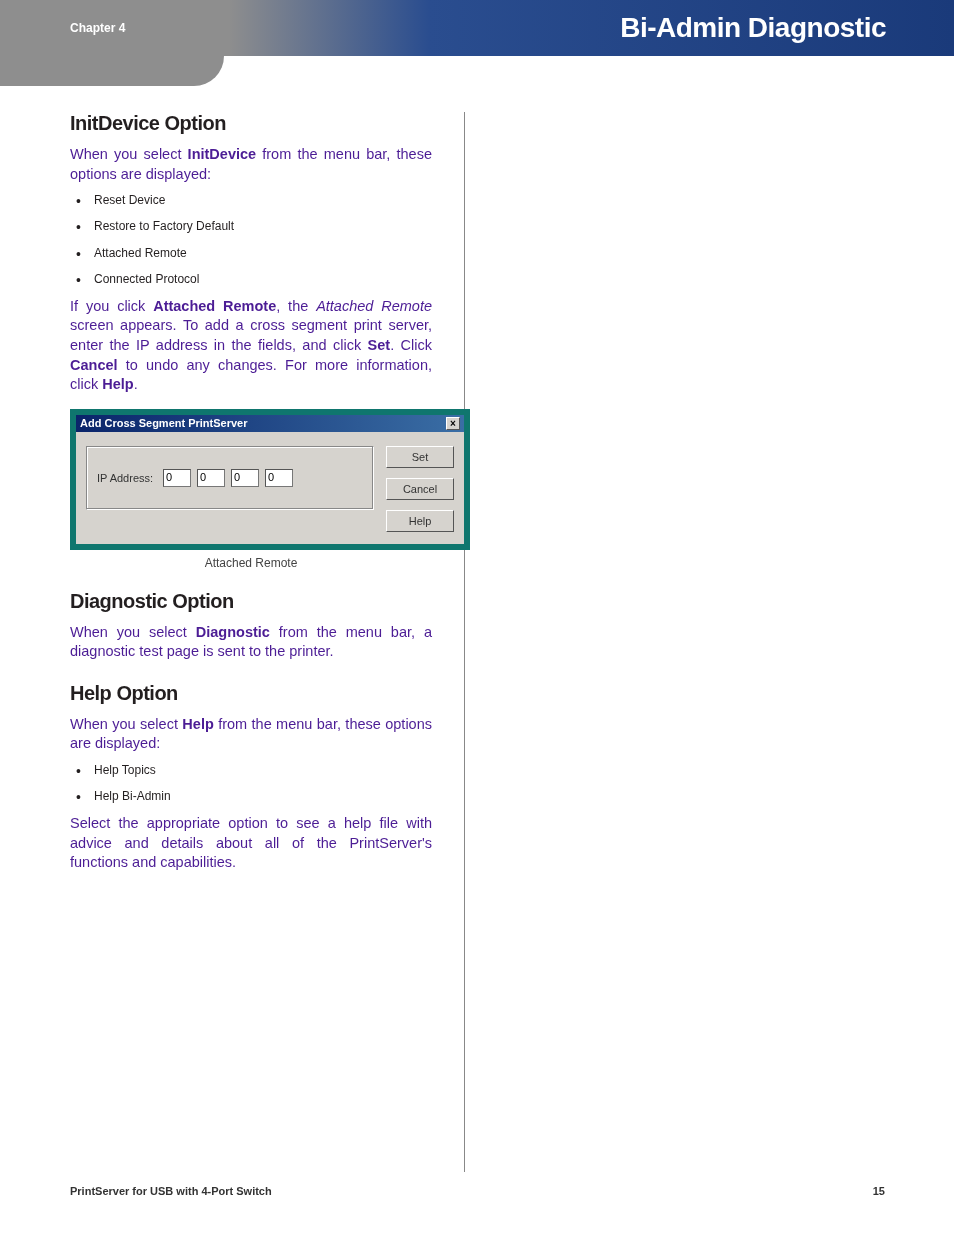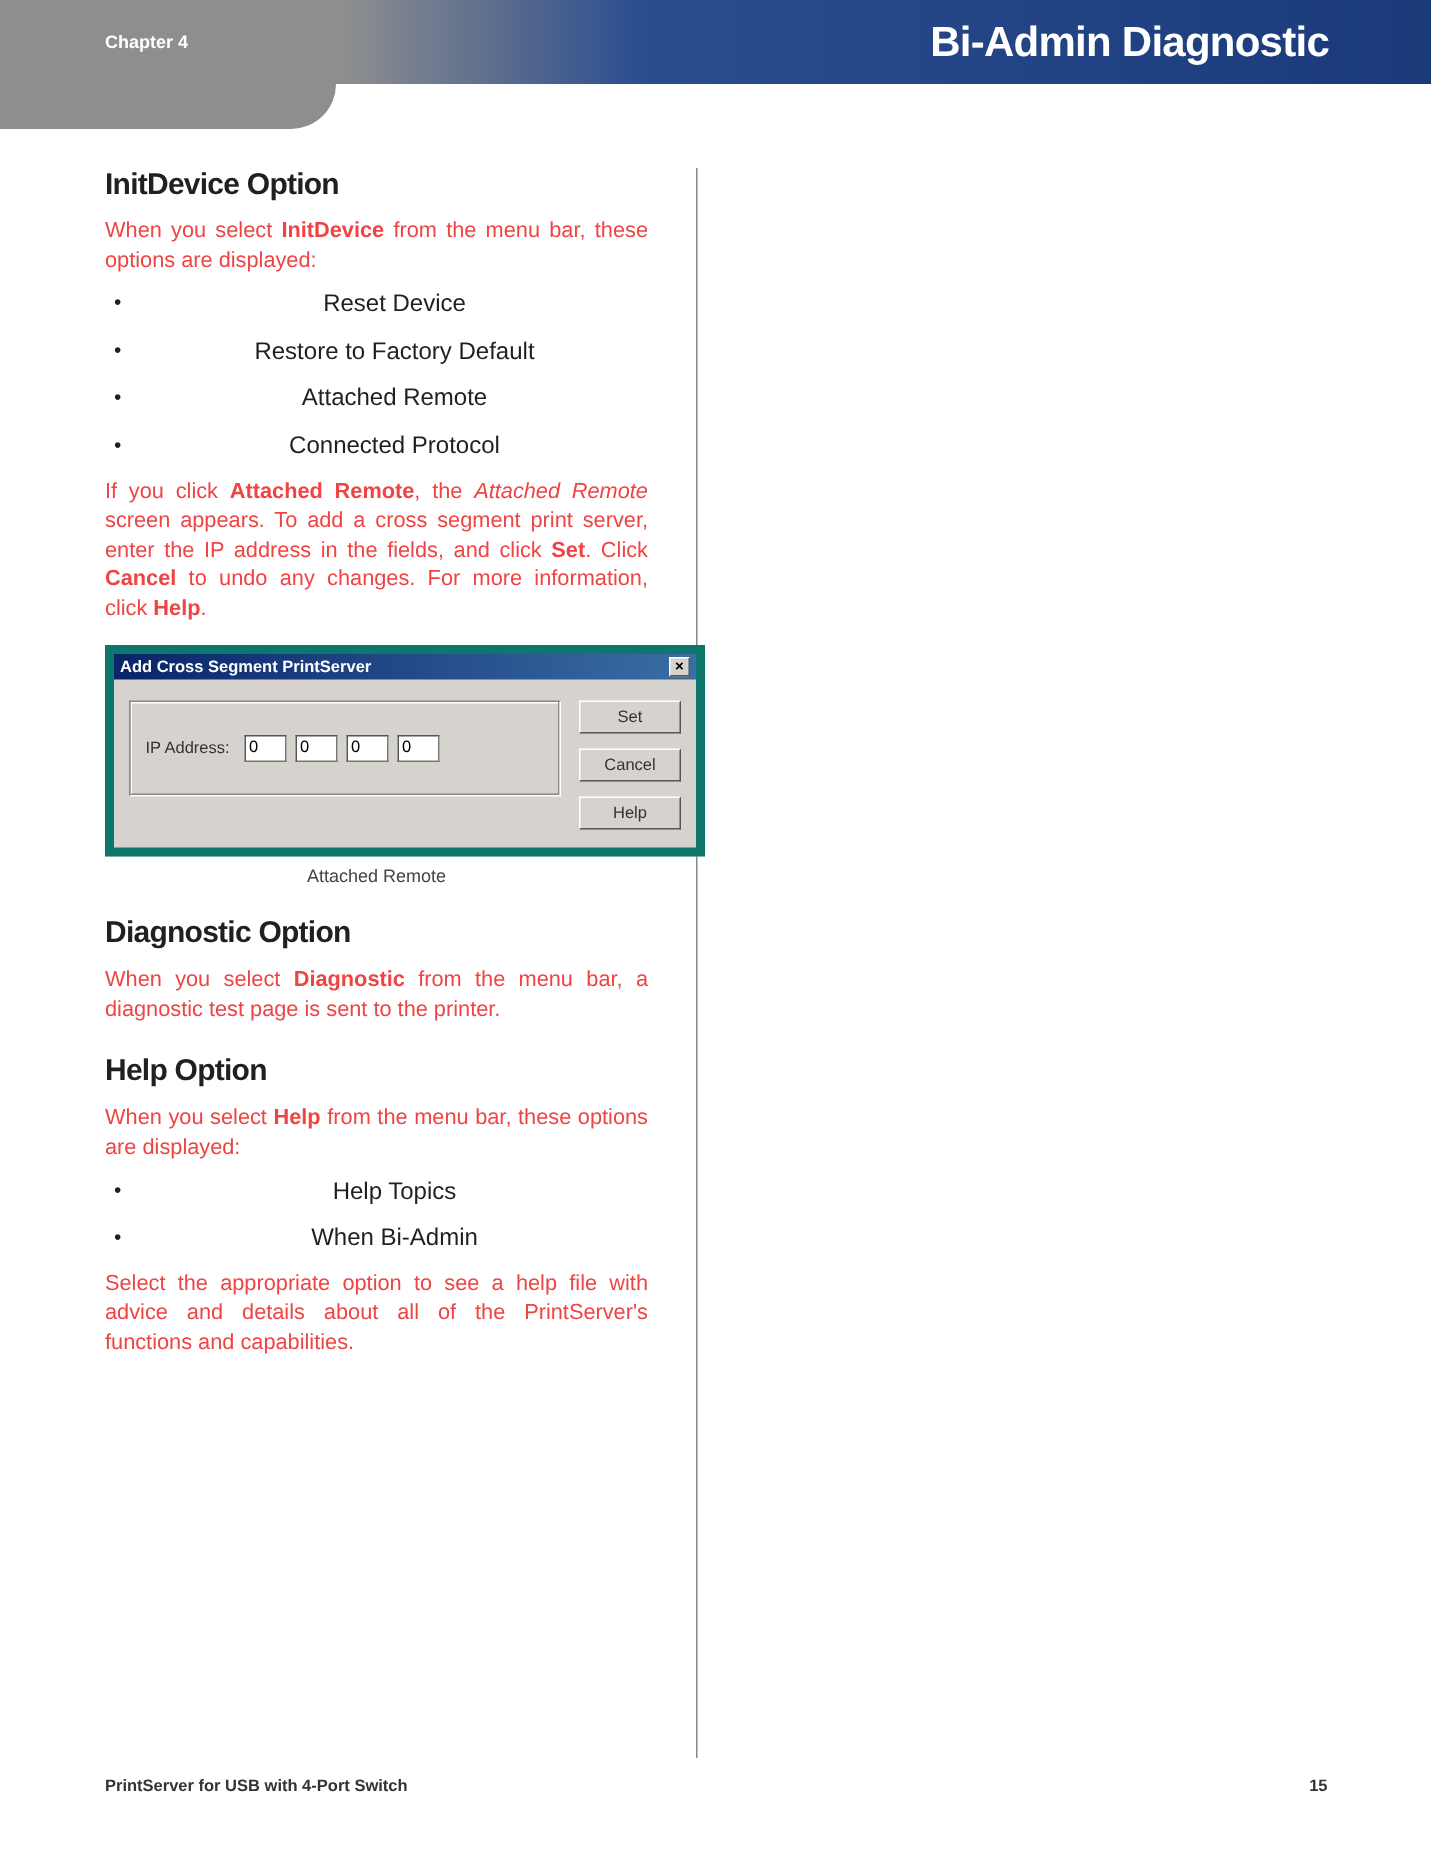--- a/index.html
+++ b/index.html
@@ -66,35 +66,34 @@
     font-size: 20px;
     letter-spacing: -0.5px;
     color: #231f20;
     margin-bottom: 10px;
     margin-top: 20px;
   }
   h2:first-child { margin-top: 0; }
   p {
     font-size: 14.5px;
     line-height: 1.35;
-    color: #ef4444;
+    color: #4c1d95;
     margin-bottom: 8px;
   }
   p.justify { text-align: justify; }
   ul {
     list-style: none;
     margin: 8px 0 8px 0;
   }
   ul li {
-    font-size: 16px;
+    font-size: 12px;
     line-height: 1.35;
     padding-left: 24px;
     position: relative;
     margin-bottom: 10px;
-    text-align: center;
   }
   ul li::before {
     content: "•";
     position: absolute;
     left: 6px;
     top: 0;
     font-size: 14px;
   }
   .bold { font-weight: 700; }
   .italic { font-style: italic; }
@@ -257,21 +256,21 @@
     <p class="justify">
       <span>When you select </span><span class="bold">Diagnostic</span><span> from the menu bar, a diagnostic test page is sent to the printer.</span>
     </p>
 
     <h2>Help Option</h2>
     <p class="justify">
       <span>When you select </span><span class="bold">Help</span><span> from the menu bar, these options are displayed:</span>
     </p>
     <ul>
       <li>Help Topics</li>
-      <li>When Bi-Admin</li>
+      <li>Help Bi-Admin</li>
     </ul>
     <p class="justify">Select the appropriate option to see a help file with advice and details about all of the PrintServer's functions and capabilities.</p>
 
   </div>
   <div class="col"></div>
 </div>
 
 <div class="footer">
   <span>PrintServer for USB with 4-Port Switch</span>
   <span>15</span>

